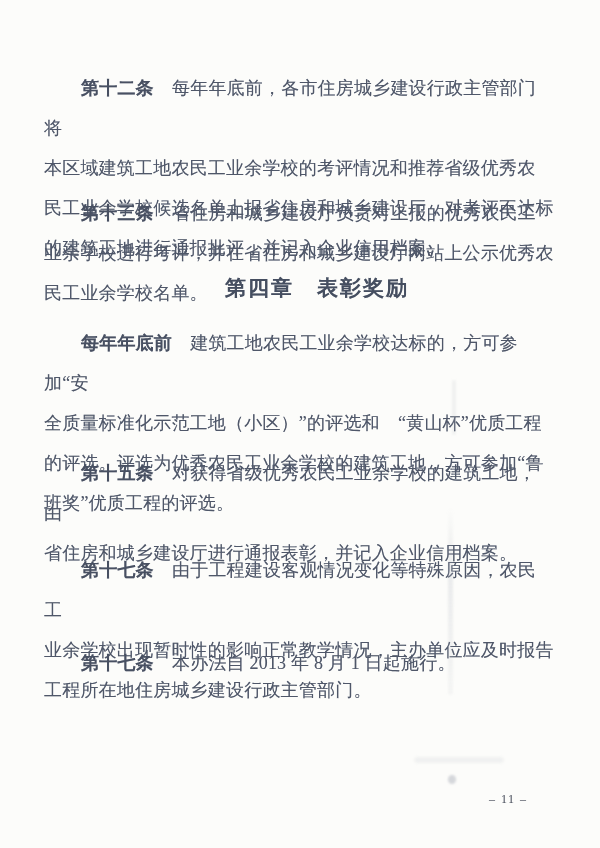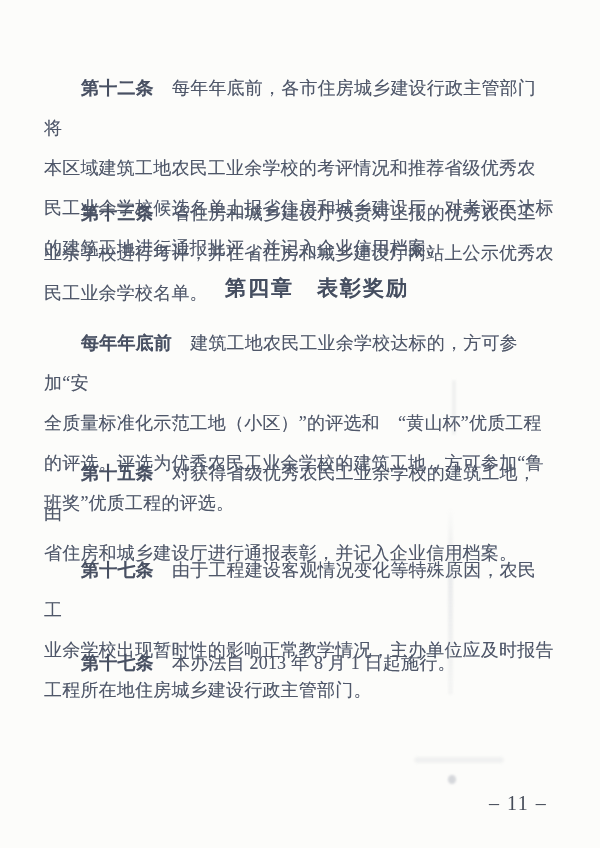--- a/index.html
+++ b/index.html
@@ -40,21 +40,21 @@
     letter-spacing: 2px;
     line-height: 31.5px;
     color: #454e60;
     white-space: pre;
     transform: translateX(10px);
     text-shadow: 0 0 0.6px rgba(80,90,110,0.5);
   }
   .pageno {
     position: absolute;
     left: 489px; top: 792px;
-    font-size: 20px;
+    font-size: 12px;
     letter-spacing: 1.5px;
     color: #454b58;
   }
   
   .artifact { position: absolute; pointer-events: none; }
   .streak-long {
     left: 448px; top: 505px; width: 5px; height: 190px;
     background: linear-gradient(to bottom,
       rgba(185,190,198,0.00),
       rgba(185,190,198,0.26) 35%,

